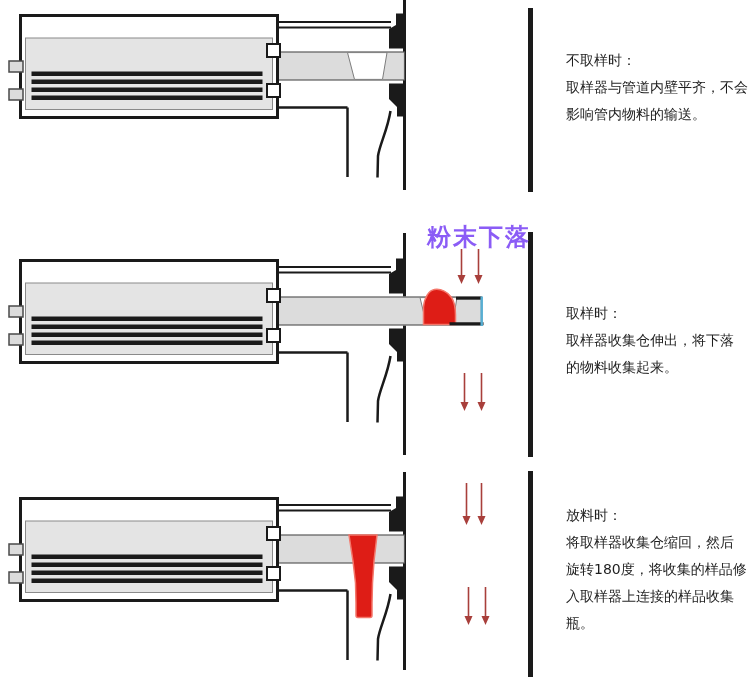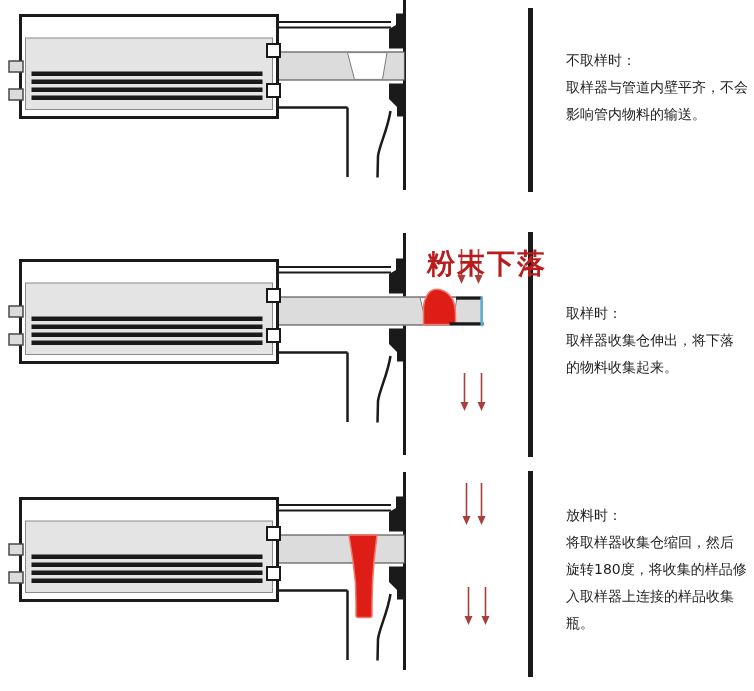--- a/index.html
+++ b/index.html
@@ -20,22 +20,22 @@
   .lug{fill:#ffffff;stroke:var(--ink);stroke-width:2;}
   .shaft{fill:var(--shaft-gray);stroke:#5a5a5a;stroke-width:1.2;}
   .notch{fill:#ffffff;stroke:#7d7d7d;stroke-width:1;}
   .powder{fill:var(--powder-red);stroke:var(--powder-red-light);stroke-width:1.5;}
   .tipedge{stroke:var(--ink);stroke-width:3;fill:none;}
   .tipblue{stroke:var(--tip-blue);stroke-width:2.5;fill:none;}
   .arrow line{stroke:var(--arrow-red);stroke-width:1.6;}
   .arrow path{fill:var(--arrow-red);stroke:none;}
 
   .powder-label{position:absolute;left:427px;top:221px;width:100px;
-    font-family:"DejaVu Serif",serif;font-weight:bold;font-size:28px;
-    letter-spacing:2px;color:#b91c1c;white-space:nowrap;margin-top:24px;}
+    font-family:"DejaVu Serif",serif;font-weight:bold;font-size:24px;
+    letter-spacing:2px;color:#8b5cf6;white-space:nowrap;}
   .caption{position:absolute;left:566px;width:190px;font-size:14px;
     line-height:27px;color:#1e1e1e;}
   .cap-line{white-space:nowrap;}
 </style>
 </head>
 <body style="background: rgb(255, 255, 255);">
 
 <div class="page">
 
   <svg class="art" width="754" height="691" viewBox="0 0 754 691">

